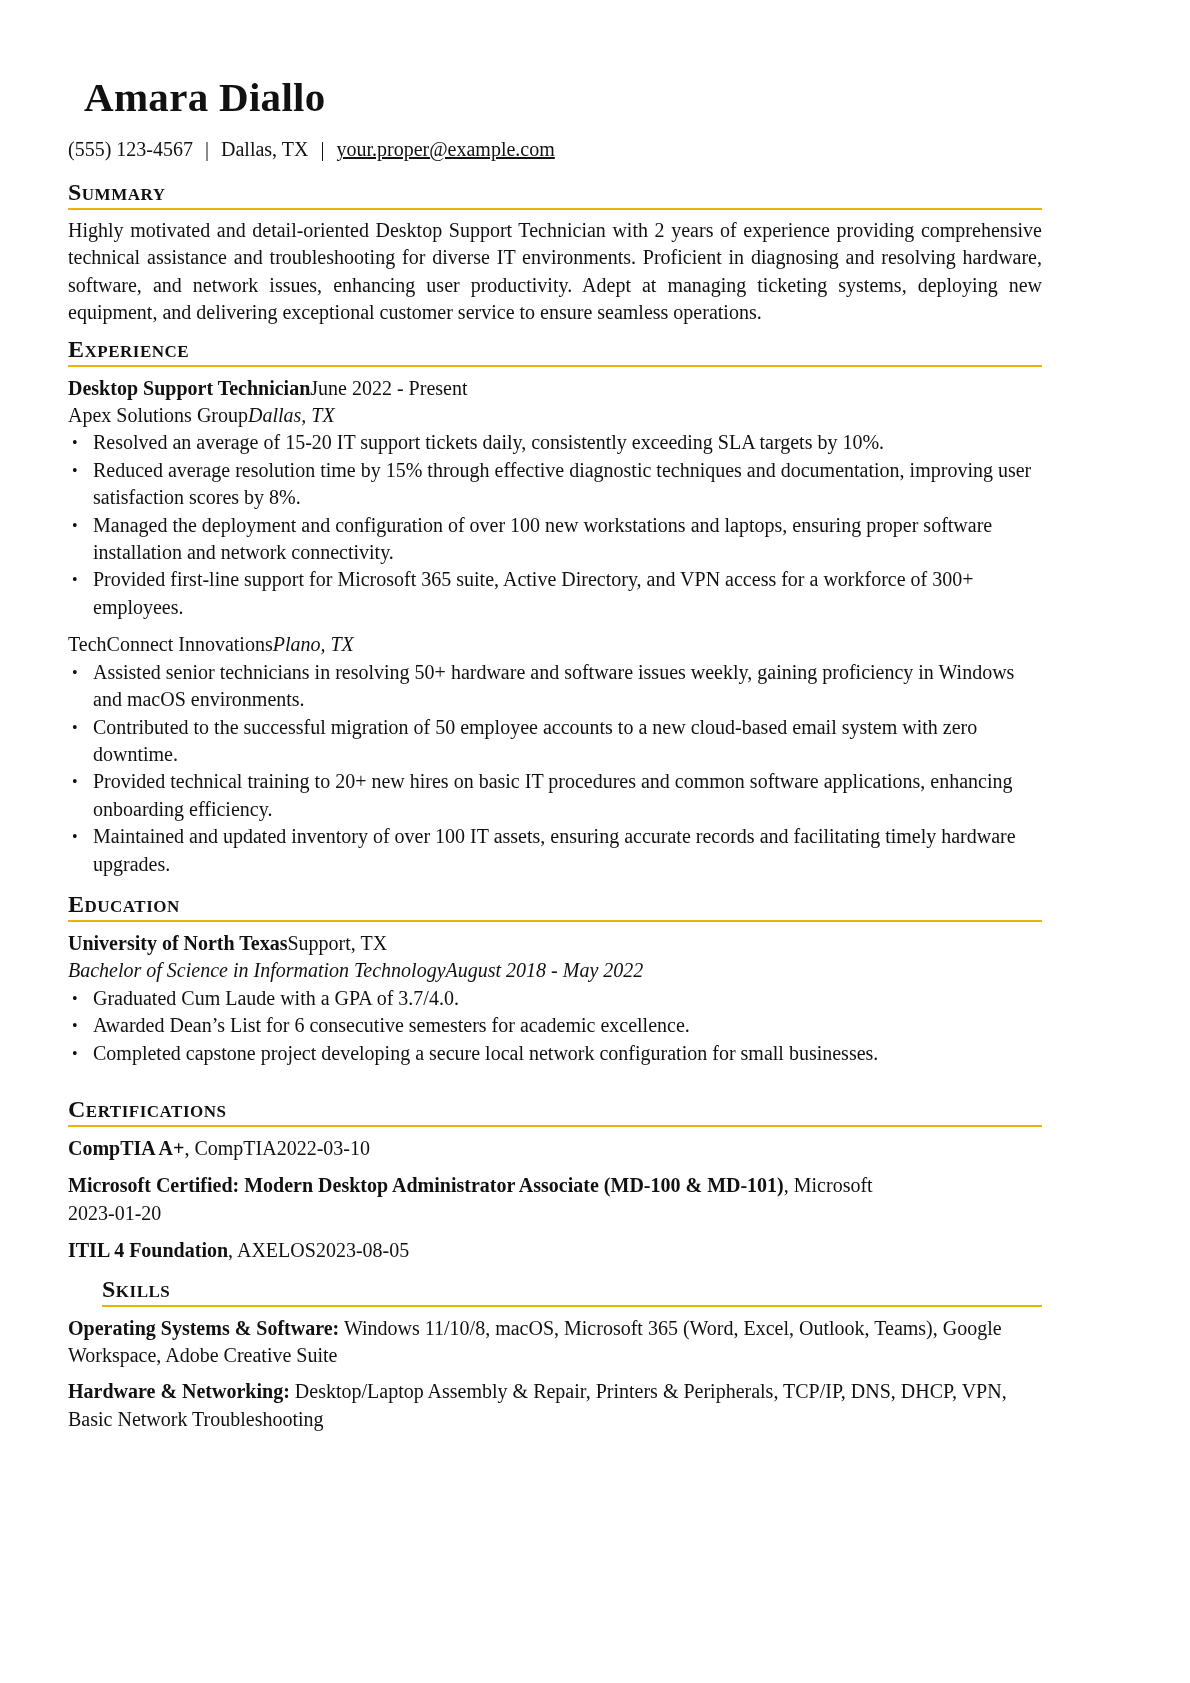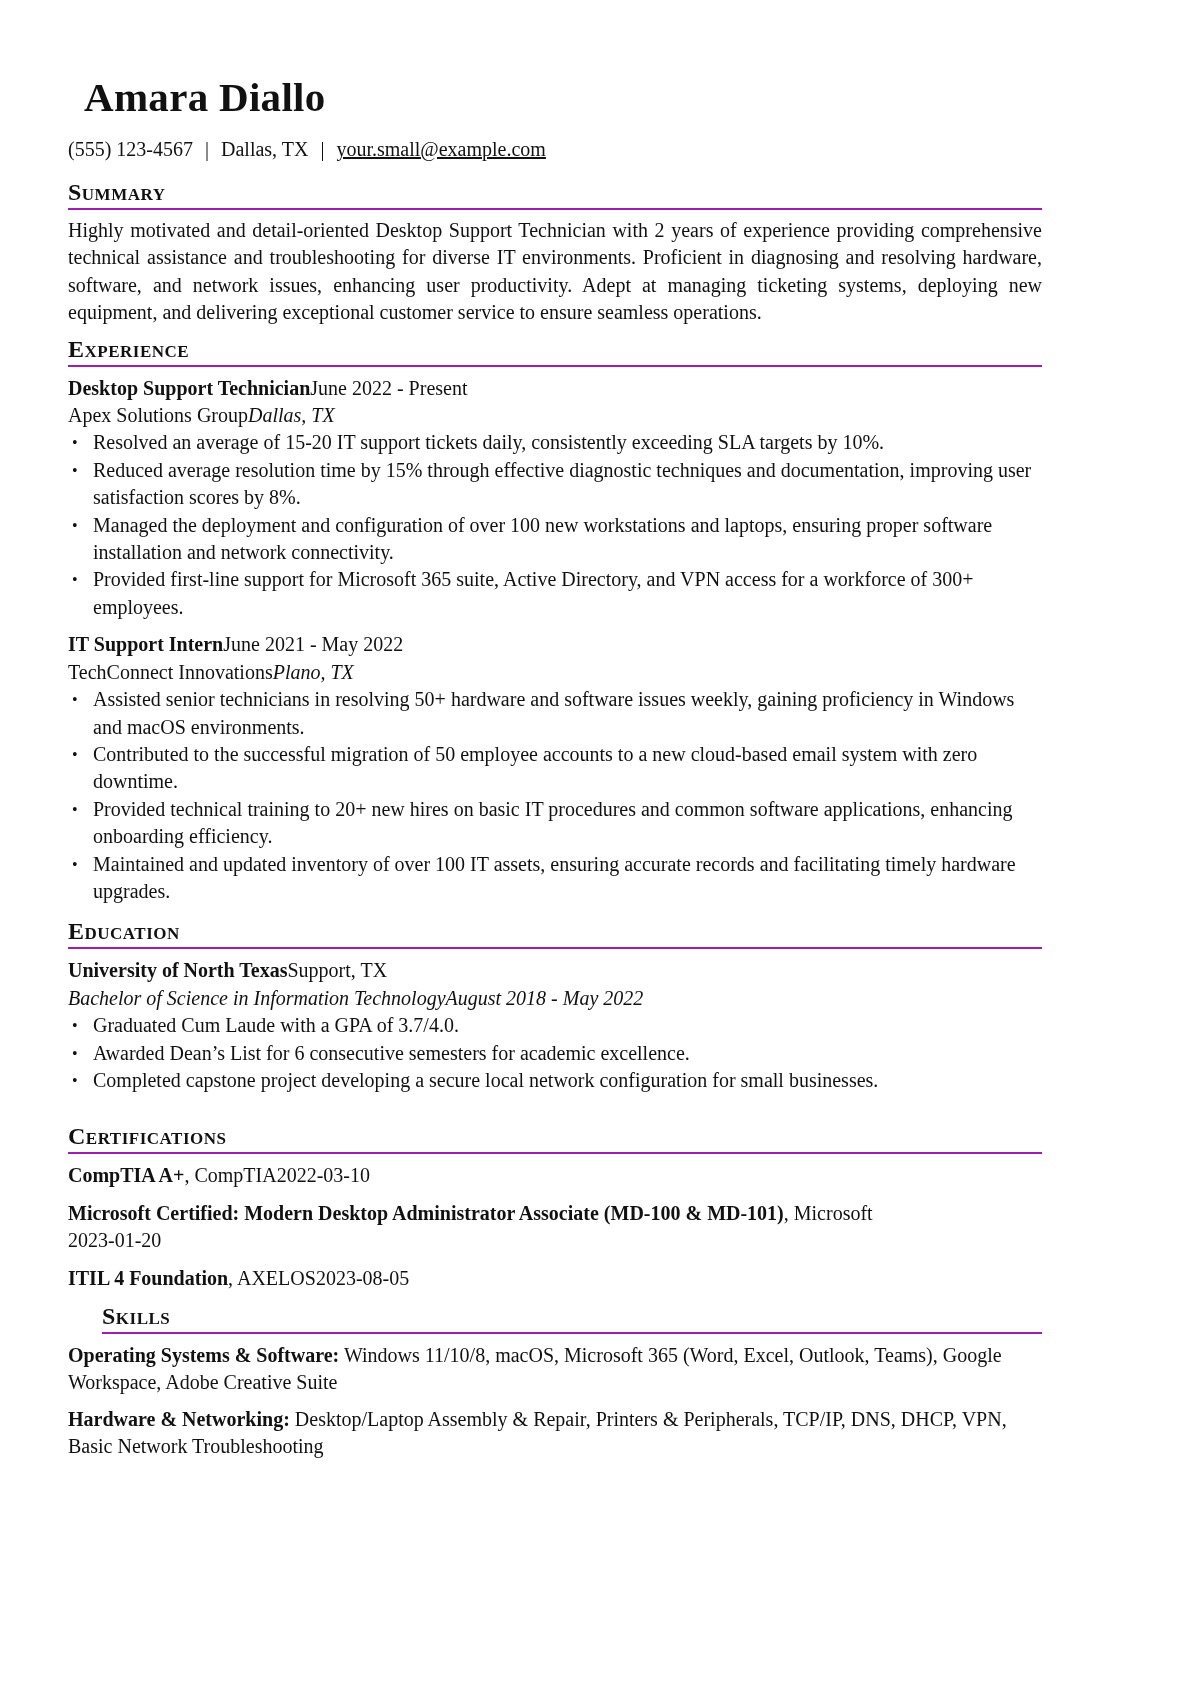--- a/index.html
+++ b/index.html
@@ -18,21 +18,21 @@
     margin: 16px; letter-spacing: 0.3px;
   }
   .contact {
     margin-top: 10px; font-size: 20px; line-height: 26px;
   }
   .contact .sep { margin: 0 12px; }
   .contact a { color: #111; text-decoration: underline; }
   .section-title {
     font-weight: bold; font-variant: small-caps; font-size: 24px;
     letter-spacing: 0.5px; line-height: 28px;
-    border-bottom: 2px solid #a21caf; padding-bottom: 2px;
+    border-bottom: 2px solid #eab308; padding-bottom: 2px;
     margin: 0;
   }
   .sec-summary { margin-top: 16px; }
   .sec-experience { margin-top: 8px; font-family: Liberation Serif, serif; }
   .sec-education { margin-top: 12px; }
   .sec-certs { margin-top: 28px; }
   .sec-skills { margin-top: 10px; margin-left: 34px; }
   .para { margin-top: 7px; text-align: justify; hyphens: auto; }
   .row { display: flex; justify-content: flex-start; align-items: baseline; }
   .bold { font-weight: bold; }
@@ -49,21 +49,21 @@
   .skill { margin-top: 9px; }
   .skill-first { margin-top: 8px; }
 </style>
 </head>
 <body>
 
 <div class="page">
 
   <h1 class="name">Amara Diallo</h1>
   <div class="contact">
-    <span>(555) 123-4567</span><span class="sep">|</span><span>Dallas, TX</span><span class="sep">|</span><a>your.small@example.com</a>
+    <span>(555) 123-4567</span><span class="sep">|</span><span>Dallas, TX</span><span class="sep">|</span><a>your.proper@example.com</a>
   </div>
 
   <h2 class="section-title sec-summary">Summary</h2>
   <div class="para">Highly motivated and detail-oriented Desktop Support Technician with 2 years of experience providing comprehensive technical assistance and troubleshooting for diverse IT environments. Proficient in diagnosing and resolving hardware, software, and network issues, enhancing user productivity. Adept at managing ticketing systems, deploying new equipment, and delivering exceptional customer service to ensure seamless operations.</div>
 
   <h2 class="section-title sec-experience">Experience</h2>
 
   <div class="job">
     <div class="row">
       <span class="bold">Desktop Support Technician</span>
@@ -75,24 +75,20 @@
     </div>
     <ul class="bullets">
       <li>Resolved an average of 15-20 IT support tickets daily, consistently exceeding SLA targets by 10%.</li>
       <li>Reduced average resolution time by 15% through effective diagnostic techniques and documentation, improving user satisfaction scores by 8%.</li>
       <li>Managed the deployment and configuration of over 100 new workstations and laptops, ensuring proper software installation and network connectivity.</li>
       <li>Provided first-line support for Microsoft 365 suite, Active Directory, and VPN access for a workforce of 300+ employees.</li>
     </ul>
   </div>
 
   <div class="job">
-    <div class="row">
-      <span class="bold">IT Support Intern</span>
-      <span>June 2021 - May 2022</span>
-    </div>
     <div class="row">
       <span>TechConnect Innovations</span>
       <span class="ital">Plano, TX</span>
     </div>
     <ul class="bullets">
       <li>Assisted senior technicians in resolving 50+ hardware and software issues weekly, gaining proficiency in Windows and macOS environments.</li>
       <li>Contributed to the successful migration of 50 employee accounts to a new cloud-based email system with zero downtime.</li>
       <li>Provided technical training to 20+ new hires on basic IT procedures and common software applications, enhancing onboarding efficiency.</li>
       <li>Maintained and updated inventory of over 100 IT assets, ensuring accurate records and facilitating timely hardware upgrades.</li>
     </ul>

